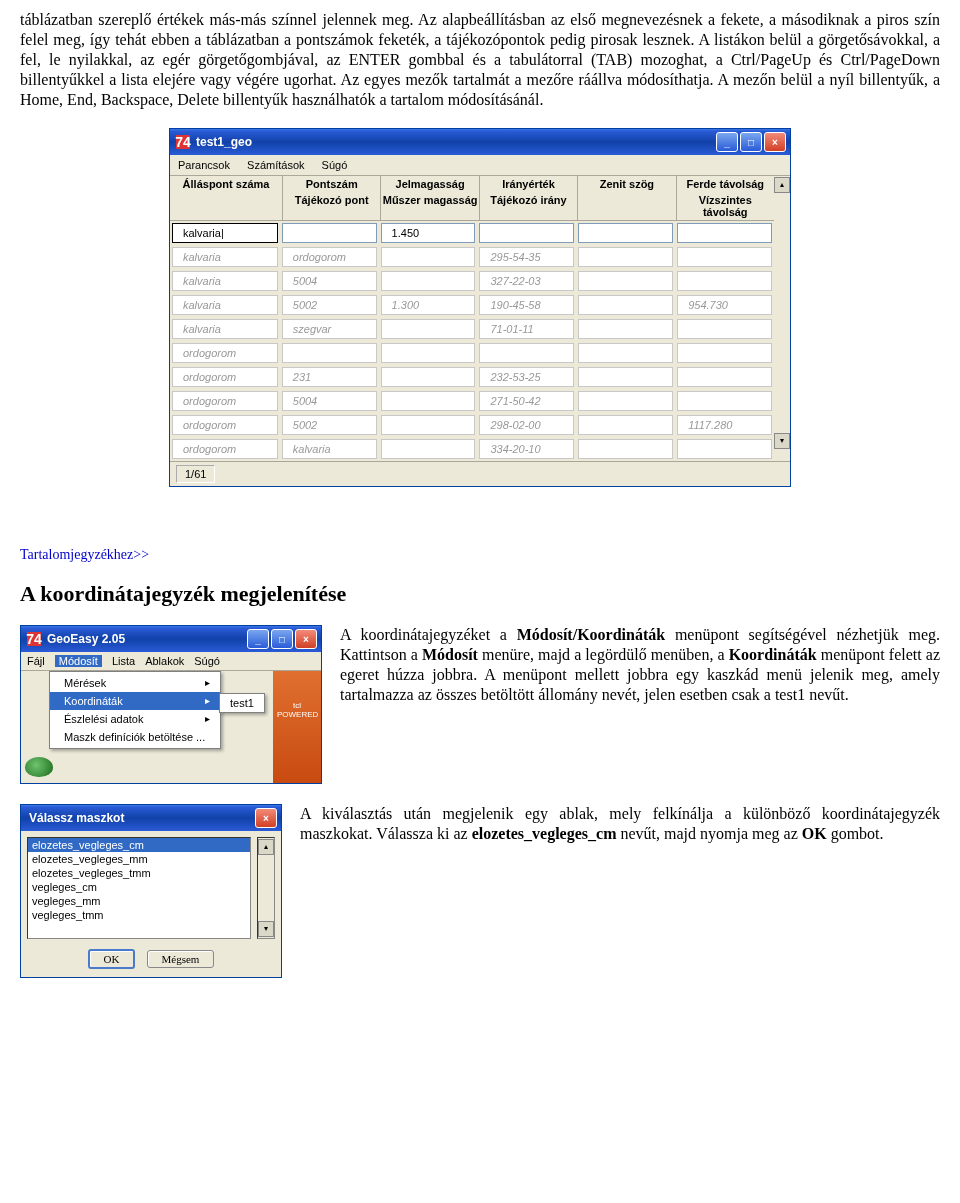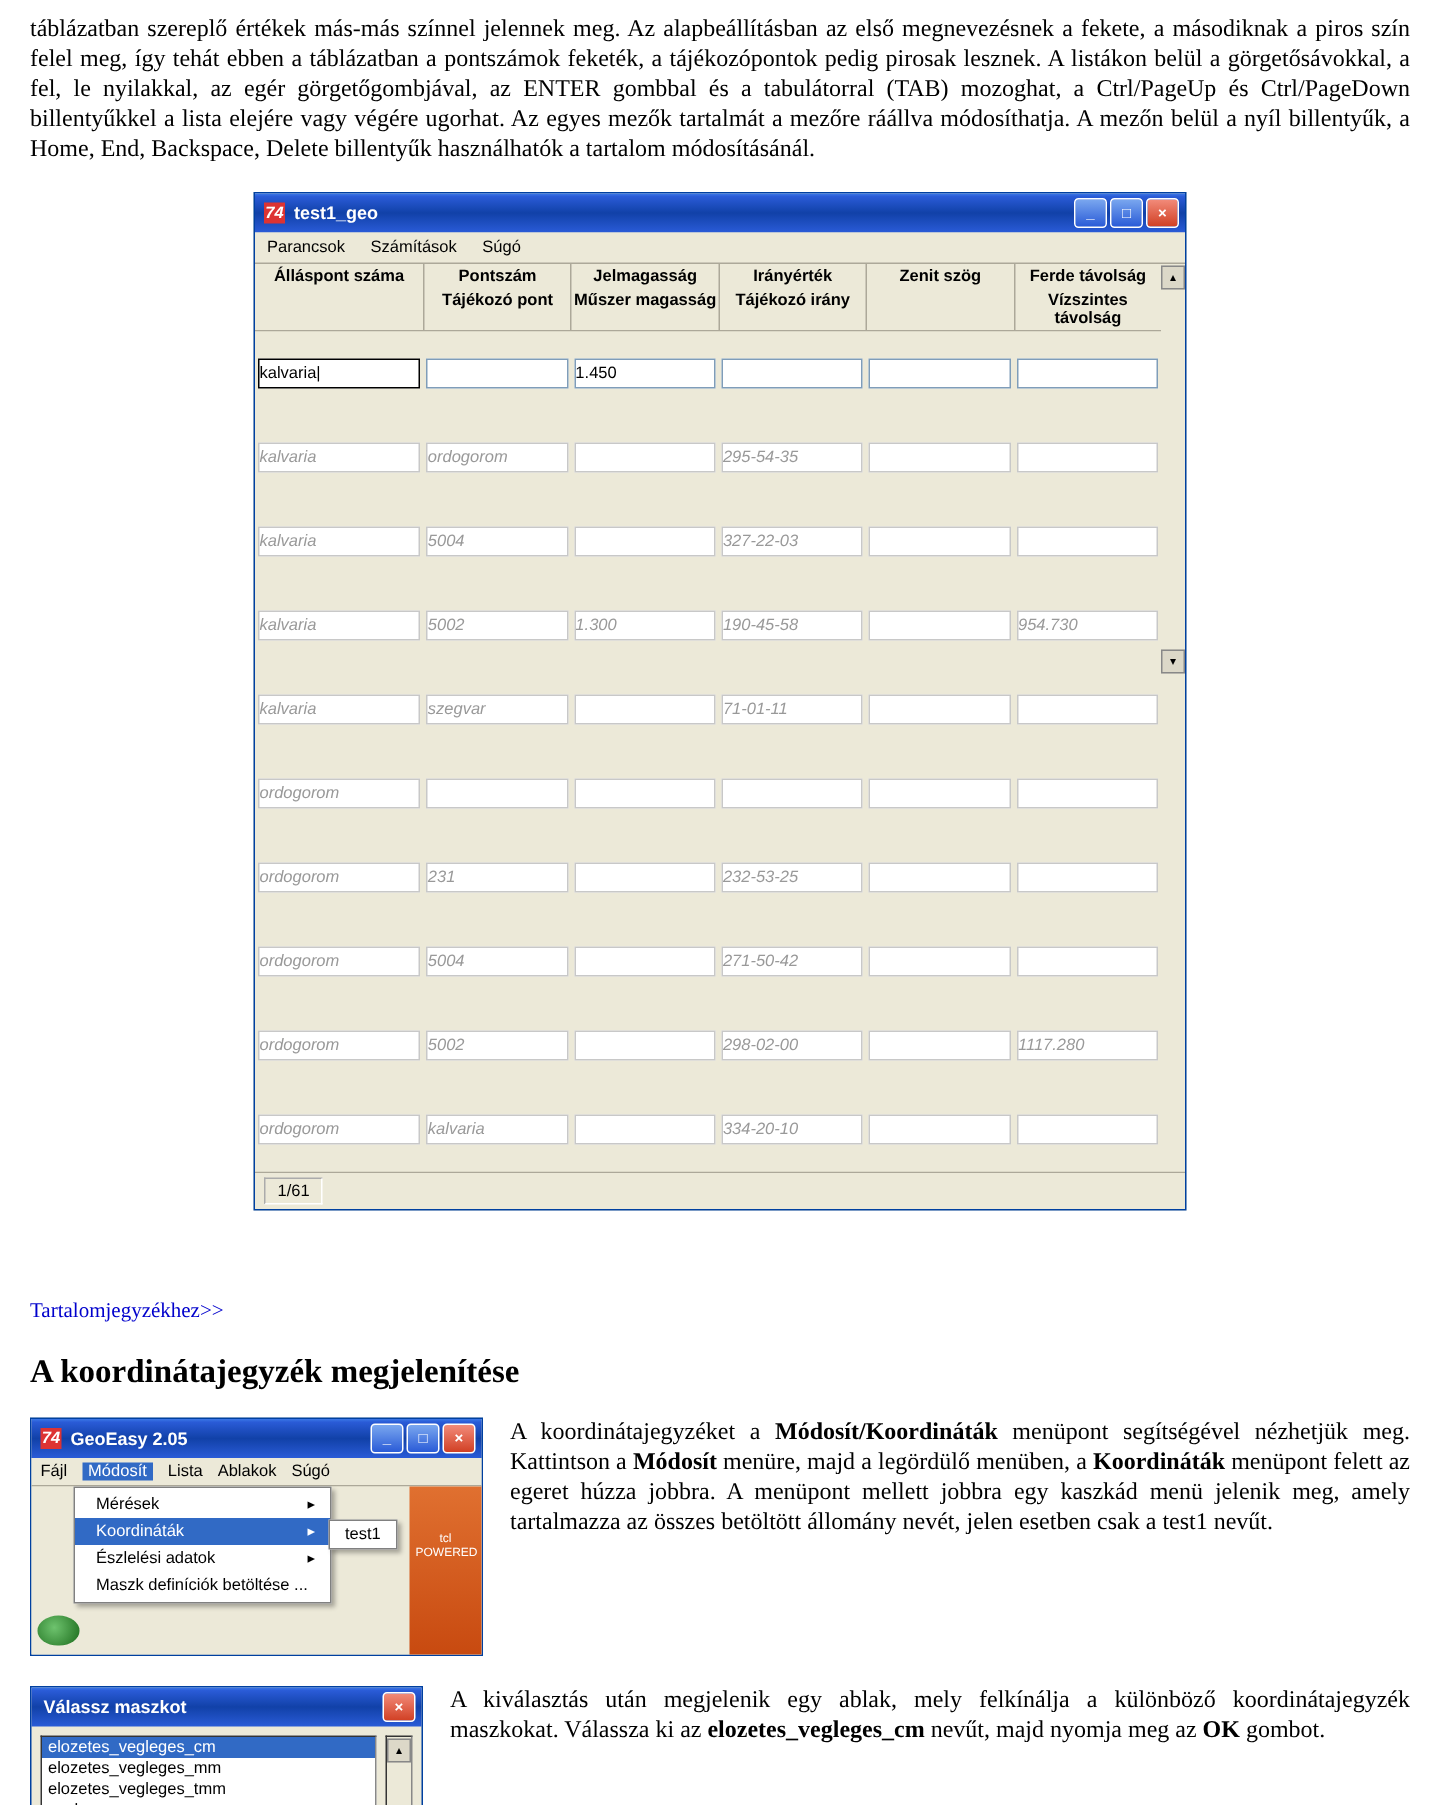--- a/index.html
+++ b/index.html
@@ -28,21 +28,21 @@
   }
   .titlebar {
     background: linear-gradient(to bottom, #3b78e7 0%, #2a5bd7 8%, #1141a8 50%, #2a5bd7 100%);
     color: #fff;
     display: flex;
     align-items: center;
     padding: 3px 4px 3px 6px;
     font-weight: bold;
     font-size: 12px;
   }
-  .titlebar .appicon { width:14px; height:14px; background:#d33; margin-right:6px; font-size:11px; color:#fff; display:flex;align-items:center;justify-content:center;font-style:italic;}
+  .titlebar .appicon { width:14px; height:14px; background:#d33; margin-right:6px; font-size:14px; color:#fff; display:flex;align-items:center;justify-content:center;}
   .titlebar .ttl { flex:1; }
   .winbtns { display:flex; gap:2px; }
   .winbtn {
     width:20px; height:18px; background: linear-gradient(to bottom,#7aa7ef,#2a5bd7);
     border:1px solid #fff; border-radius:3px; display:flex; align-items:center; justify-content:center;
     color:#fff; font-weight:bold; font-size:10px; cursor:pointer;
   }
   .winbtn.close { background: linear-gradient(to bottom,#f28b7a,#d14024); }
 
   
@@ -51,22 +51,22 @@
   .menubar span { margin-right: 14px; cursor:pointer;}
   .headerrow, .hdr2 { display:flex; background:#ece9d8; }
   .hcell {
     flex:1; text-align:center; padding:2px 0; font-size:11px;
     border-right:1px solid #aca899;
   }
   .hcell.first{ flex:1.15;} .hcell.last{border-right:none;}
   .hdrwrap{border-bottom:1px solid #aca899;font-weight:bold;}
   .datarow { display:flex; background:#ece9d8; padding:2px 0;}
   .dcell {
-    flex:1; margin:16px 2px; background:#fff; border:1px solid #7f9db9;
-    padding:2px 0; font-family: Arial, sans-serif; font-size:11px;
+    flex:1; margin:0 2px; background:#fff; border:1px solid #7f9db9;
+    padding:2px 10px; font-family: Arial, sans-serif; font-size:11px;
     height:14px; line-height:14px; overflow:hidden;
   }
   .dcell.first{flex:1.15;}
   .dcell.red { color:#c00; }
   .dcell.pale { color:#999; border-color:#c8c8c8;font-style:italic;}
   .dcell.active{ border:1px solid #000;}
   .statusbar{ background:#ece9d8; border-top:1px solid #aca899; padding:3px 6px;}
   .statusbar .cell{ background:#ece9d8; border:1px inset #fff; padding:2px 8px; display:inline-block;}
   .scrollbar-v{ width:16px; background:#ece9d8;}
   .scrollbtn{ width:14px;height:14px;border:1px solid #888;background:#dcd8c8;display:block;margin:1px auto;font-size:8px;line-height:14px;text-align:center;}

